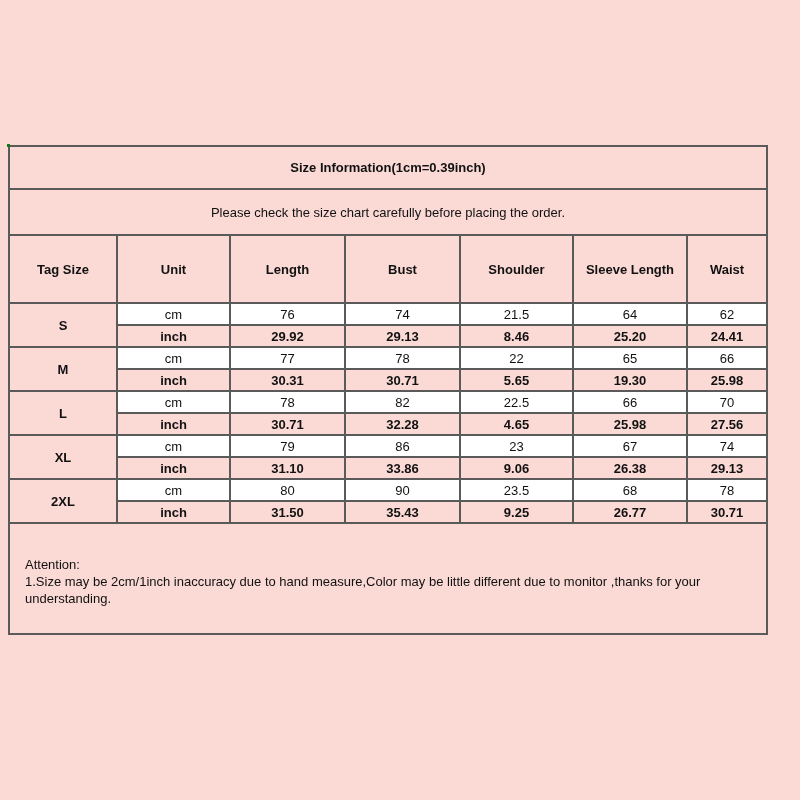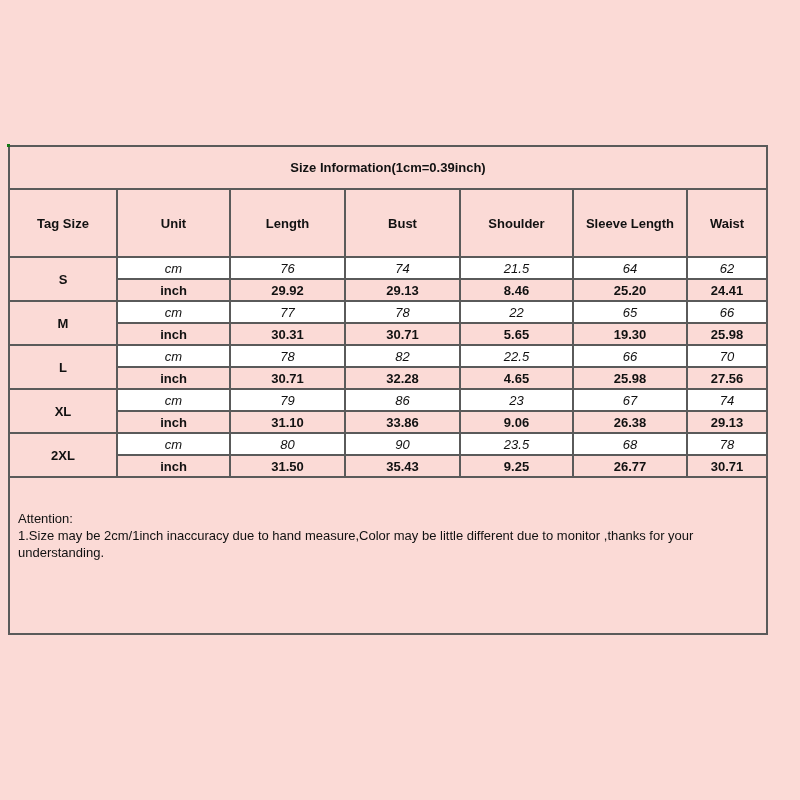--- a/index.html
+++ b/index.html
@@ -56,40 +56,43 @@
     background: #fbdad6;
     border-top: none;
   }
   .size-table td { height: 22px; font-weight: normal; }
   .size-table th:first-child, .size-table td:first-child { border-left: none; }
   .size-table th:last-child,  .size-table td:last-child  { border-right: none; text-align: center; }
   .size-table td.tag-cell { background: #fbdad6; font-weight: bold; }
   .size-table tr.cm-row td { background: #ffffff; }
   .size-table tr.cm-row td.tag-cell { background: #fbdad6; }
   .size-table tr.inch-row td { background: #fbdad6; font-weight: bold; }
-  .size-table tr.cm-row td:not(.tag-cell) { border-bottom-width: 1px; font-style: italic; }
+  .size-table tr.cm-row td:not(.tag-cell) { border-bottom-width: 1px; }
   .attention {
     height: 84px;
-    padding: 32px 10px 0 8px;
+    padding: 32px 10px 0 15px;
     font-size: 13px;
     line-height: 17px;
     text-align: left;
   }
 </style>
 </head>
 <body>
 
 <div class="corner-dot"></div>
 
 <div class="panel">
 
   <div class="title-row">
     <span>Size Information(1cm=0.39inch)</span>
   </div>
 
+  <div class="subtitle-row">
+    <span>Please check the size chart carefully before placing the order.</span>
+  </div>
 
   <table class="size-table">
     <colgroup>
       <col style="width:107px">
         <col style="width:113px">
         <col style="width:115px">
       <col style="width:115px">
         <col style="width:113px">
         <col style="width:114px">
         <col>

